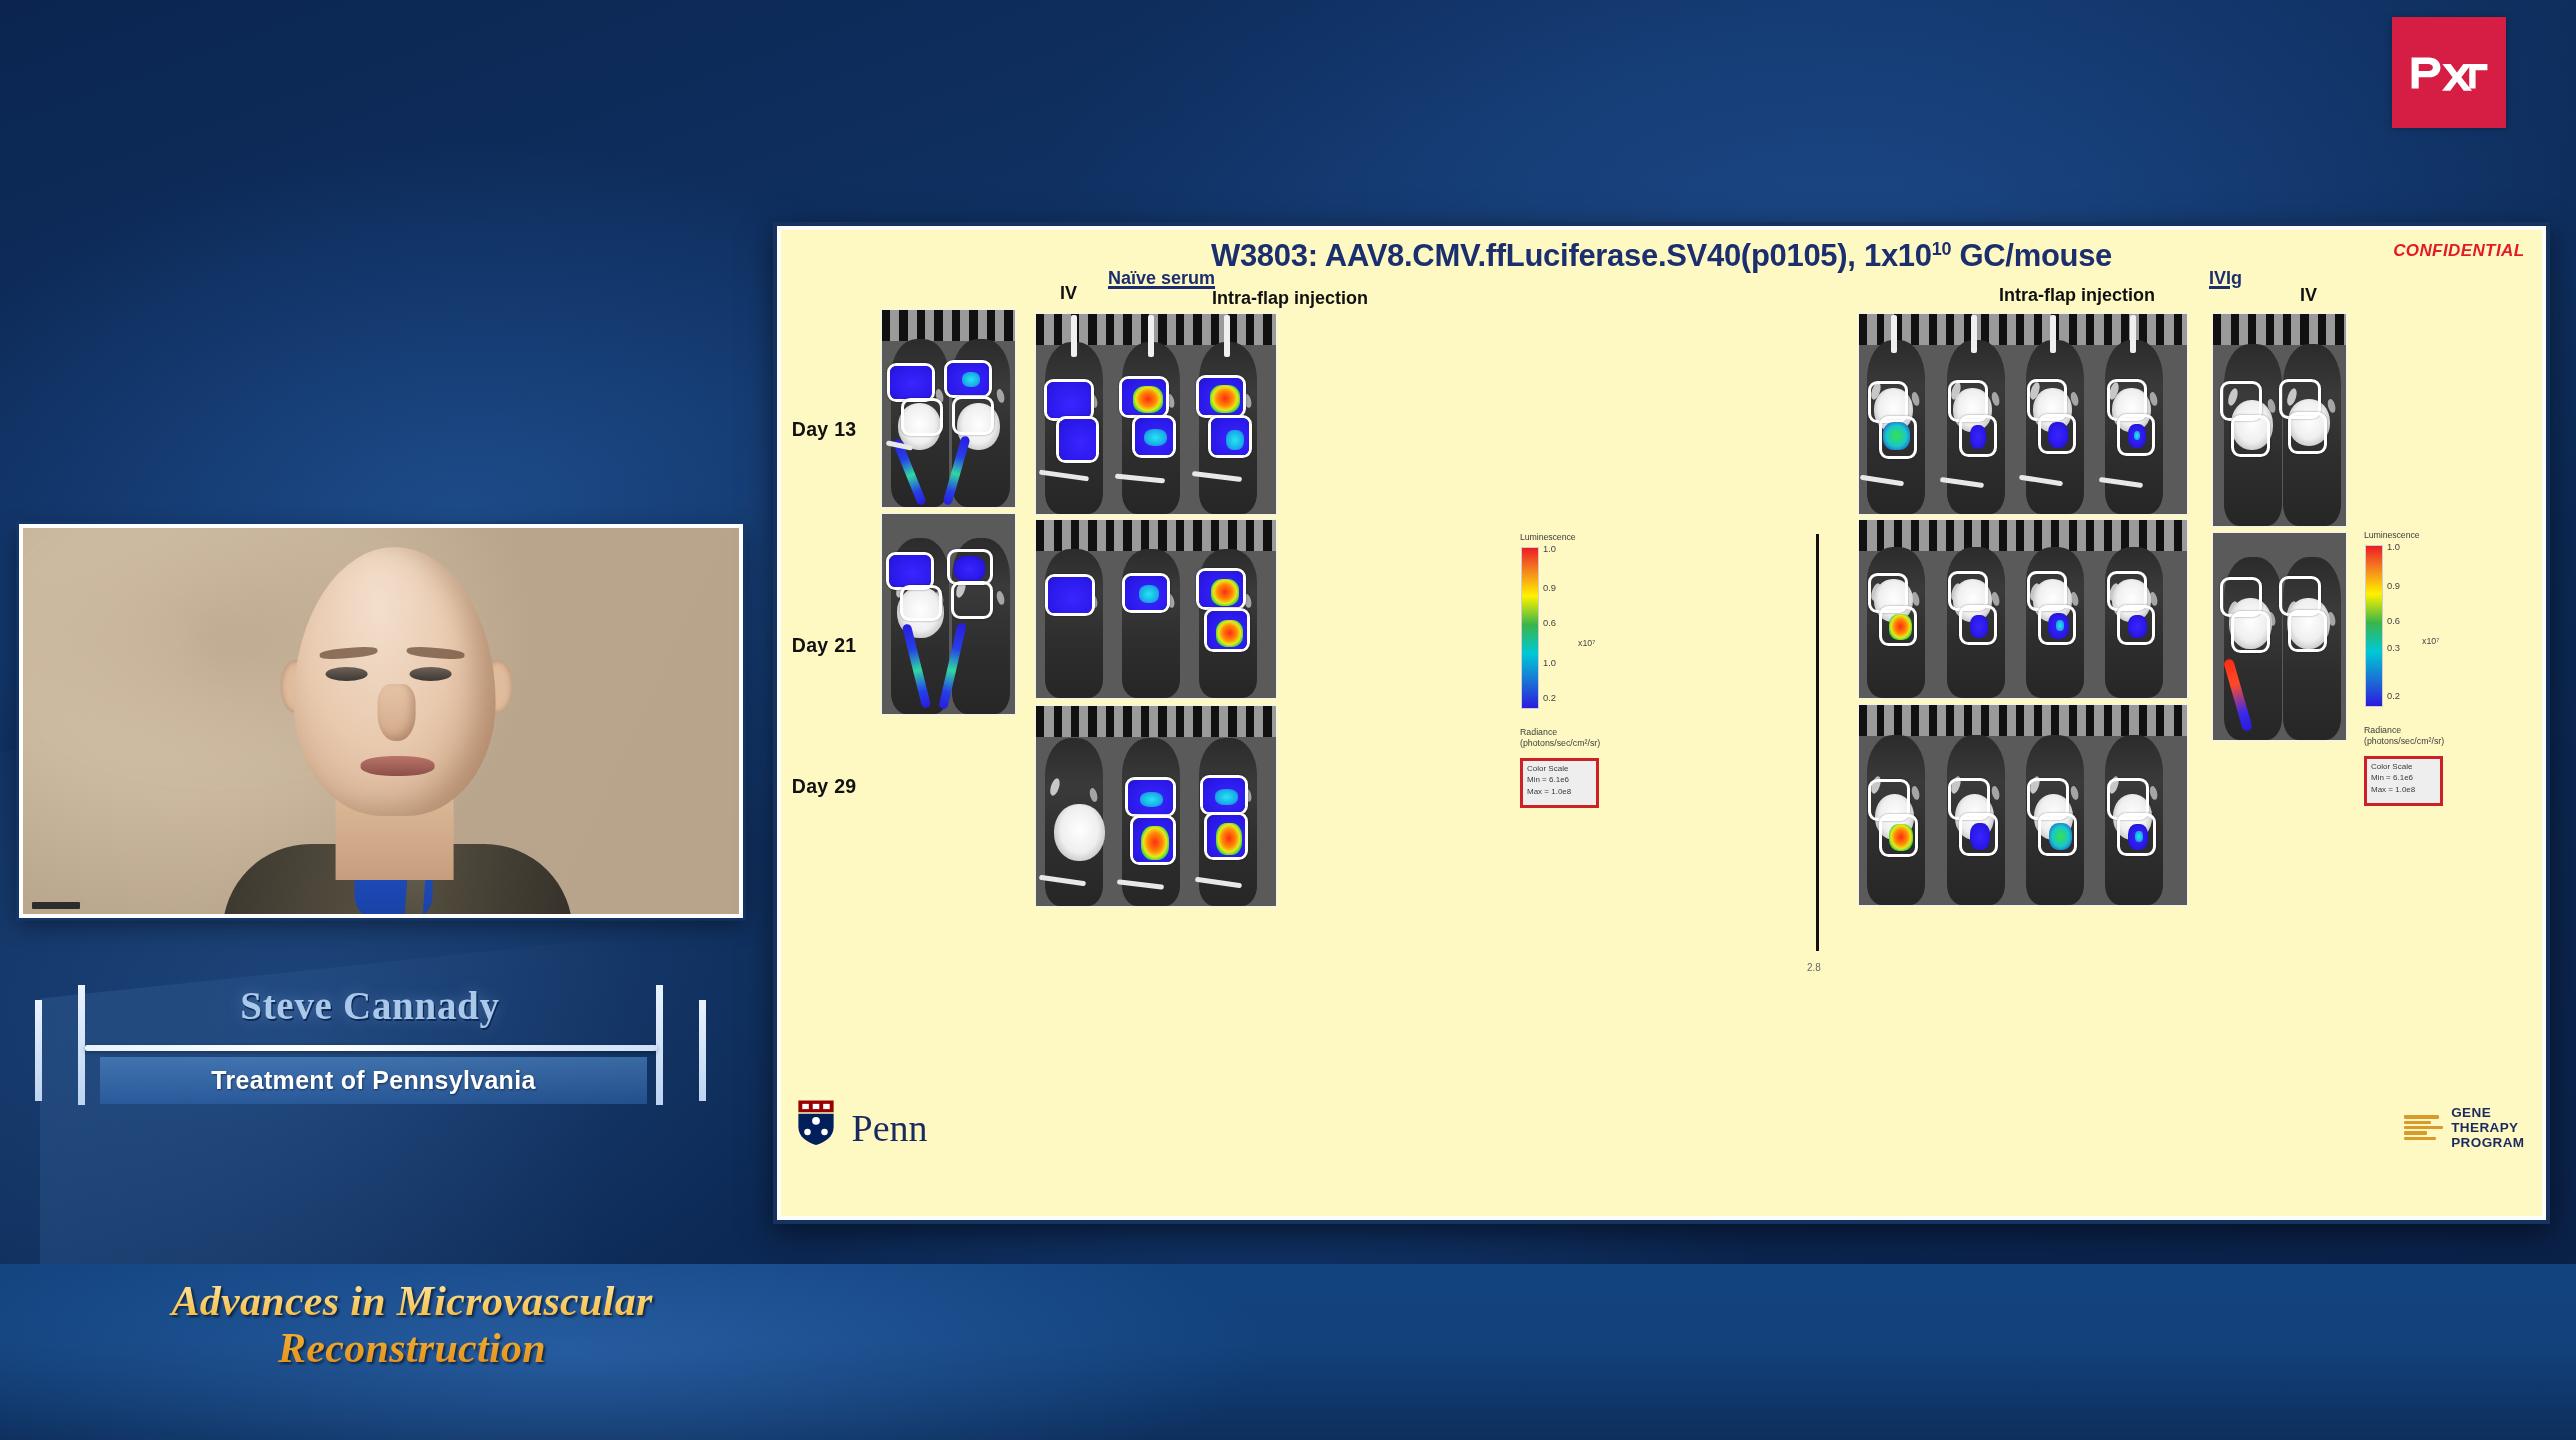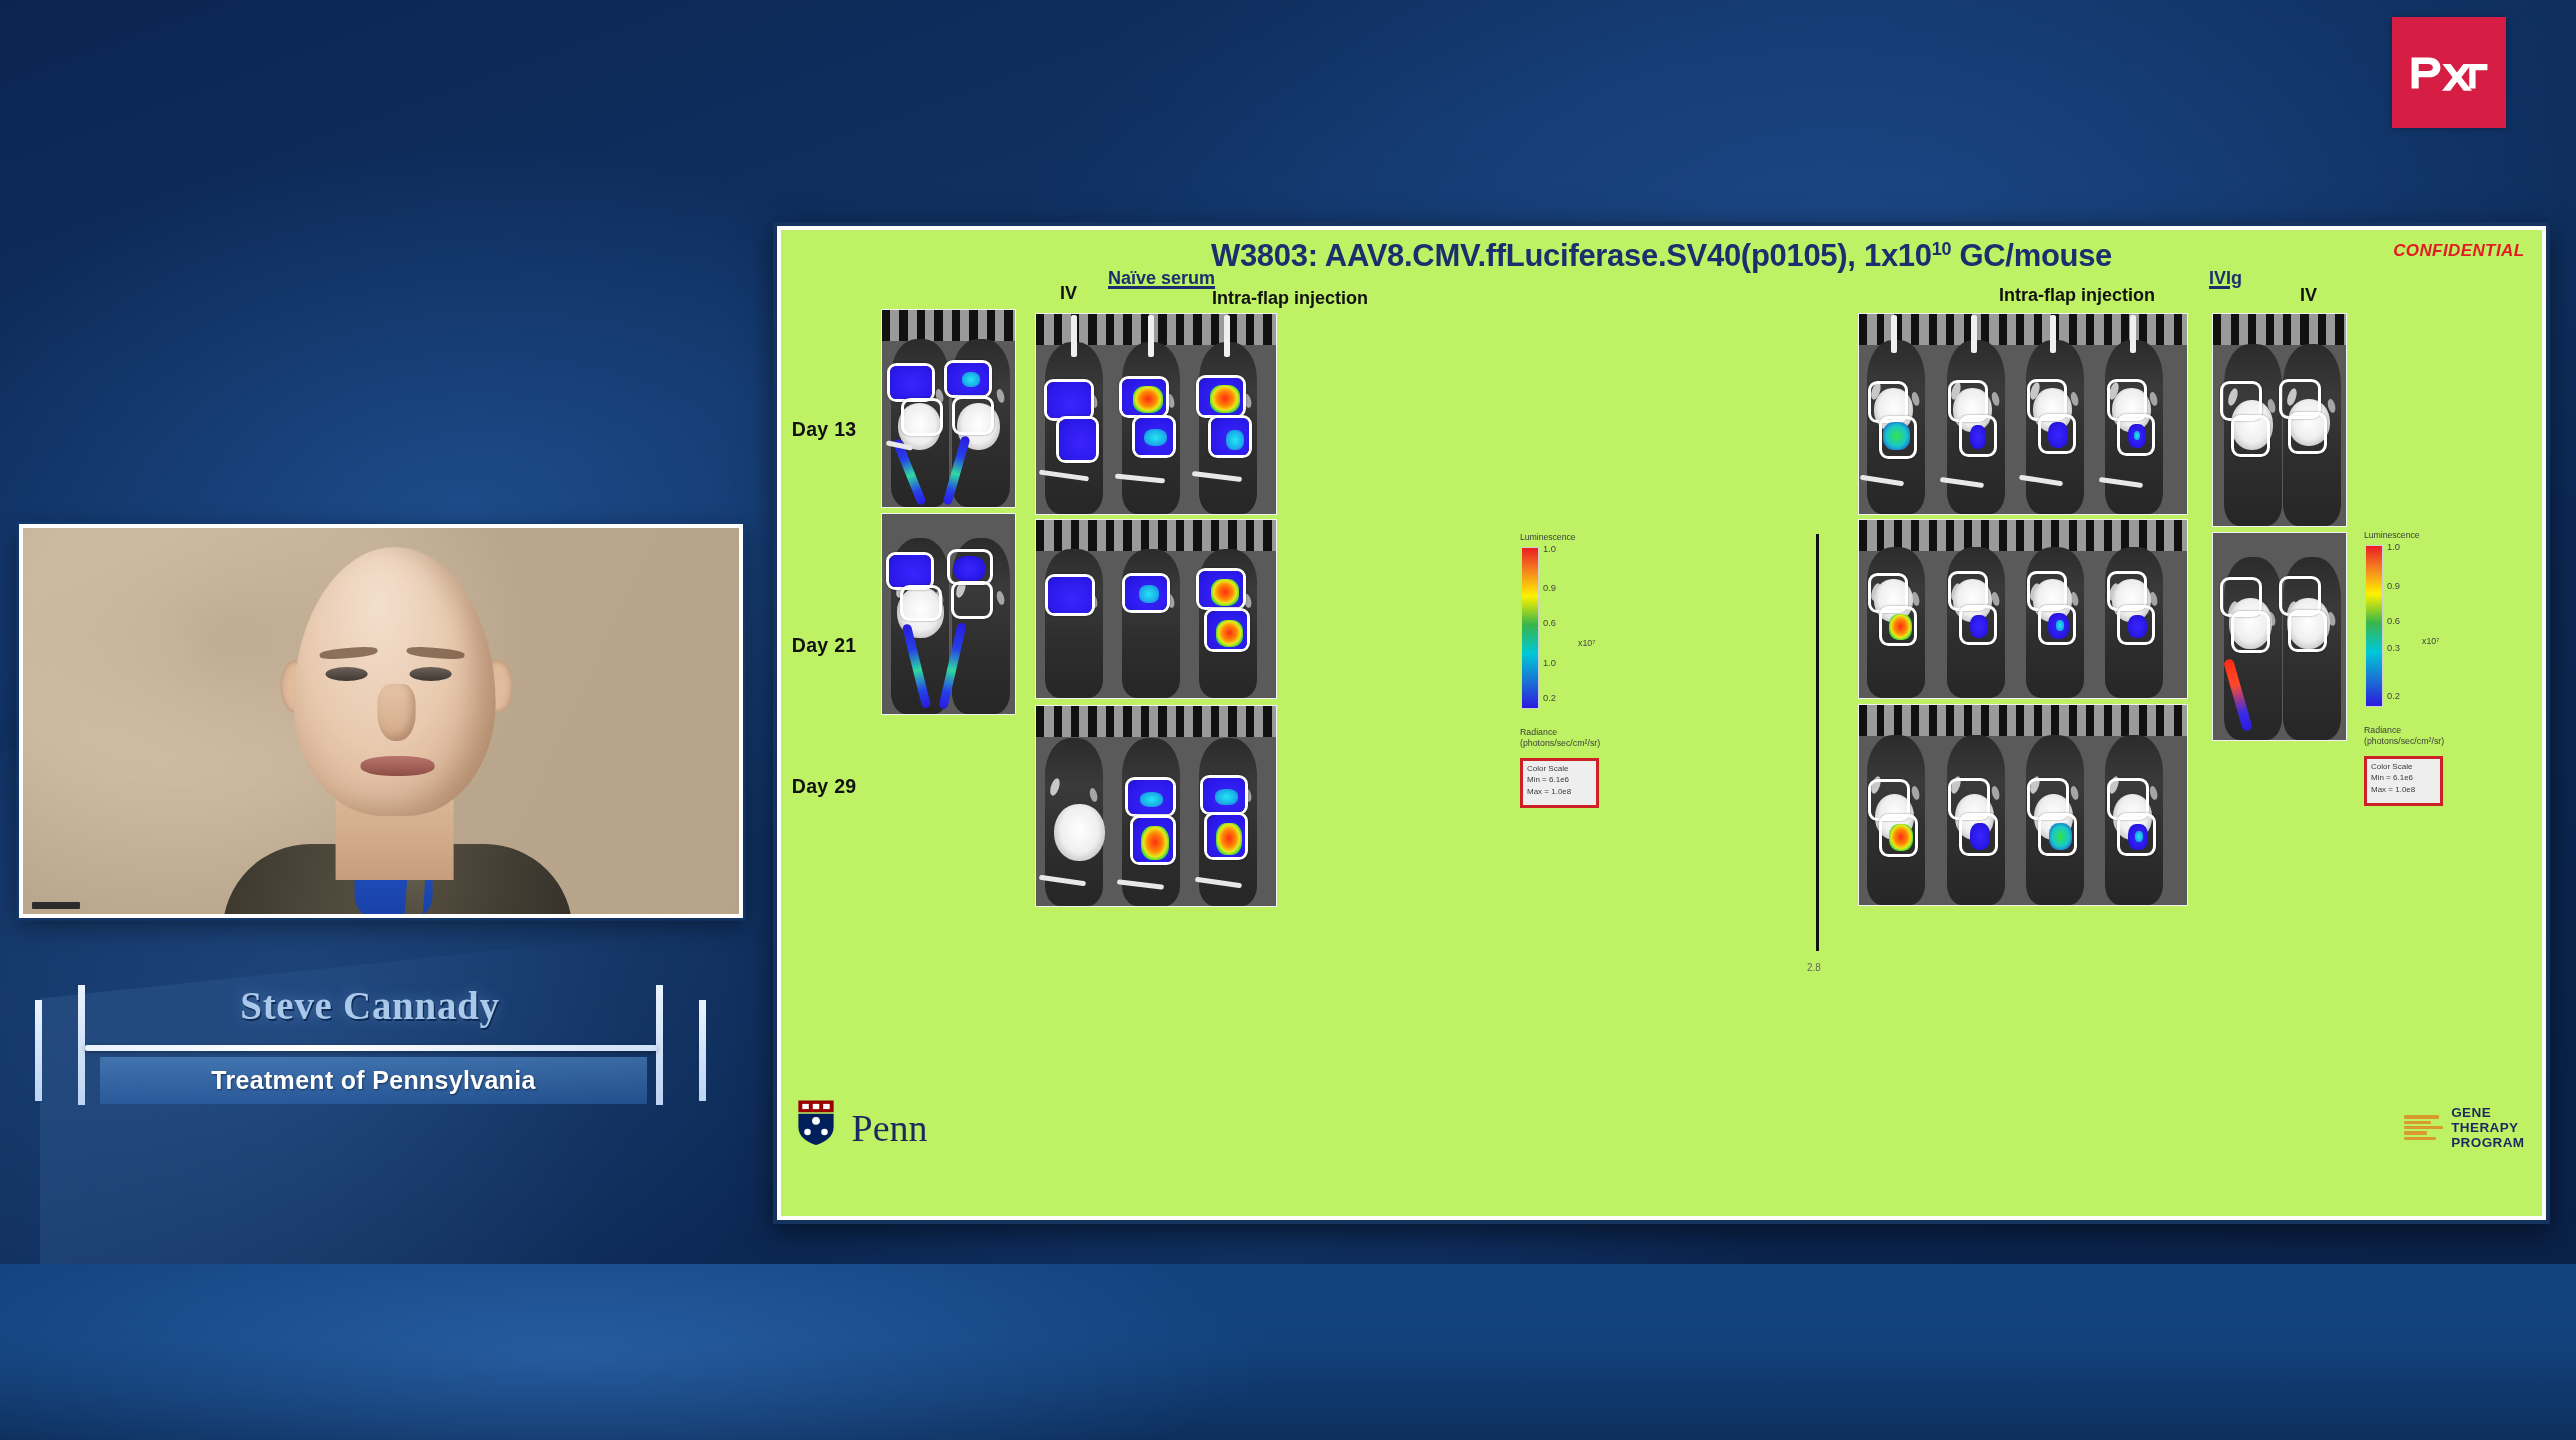--- a/index.html
+++ b/index.html
@@ -142,21 +142,21 @@
   }
 
   
   #slide{
     position:absolute; left:773px; top:222px; width:1777px; height:1002px;
     background:#fdfdfd;
     border:4px solid #16325e;
     box-shadow:0 8px 27px rgba(0,0,0,.5);
     overflow:hidden;
   }
-  #slide-inner{ position:absolute; inset:4px; background:#bef264; }
+  #slide-inner{ position:absolute; inset:4px; background:#fef9c3; }
 
   #slide-title{
     position:absolute; left:0; top:8px; width:100%;
     text-align:center; color:#1b2f6e; font-size:31px; font-weight:600;
     line-height:1.18; letter-spacing:-0.3px;
     font-family:"Liberation Sans", sans-serif;
   }
   #slide-title .l2{ display:block; }
   #slide-title sup{ font-size:.58em; vertical-align:super; }
   #confidential{
@@ -698,15 +698,19 @@
           <div>GENE</div>
           <div>THERAPY</div>
           <div>PROGRAM</div>
         </div>
       </div>
 
     </div>
   </div>
 
   <div id="bottom-banner">
+    <div id="event-title">
+      <span>Advances in Microvascular</span><br>
+      <span>Reconstruction</span>
+    </div>
   </div>
 </div>
 
 
 </body></html>

